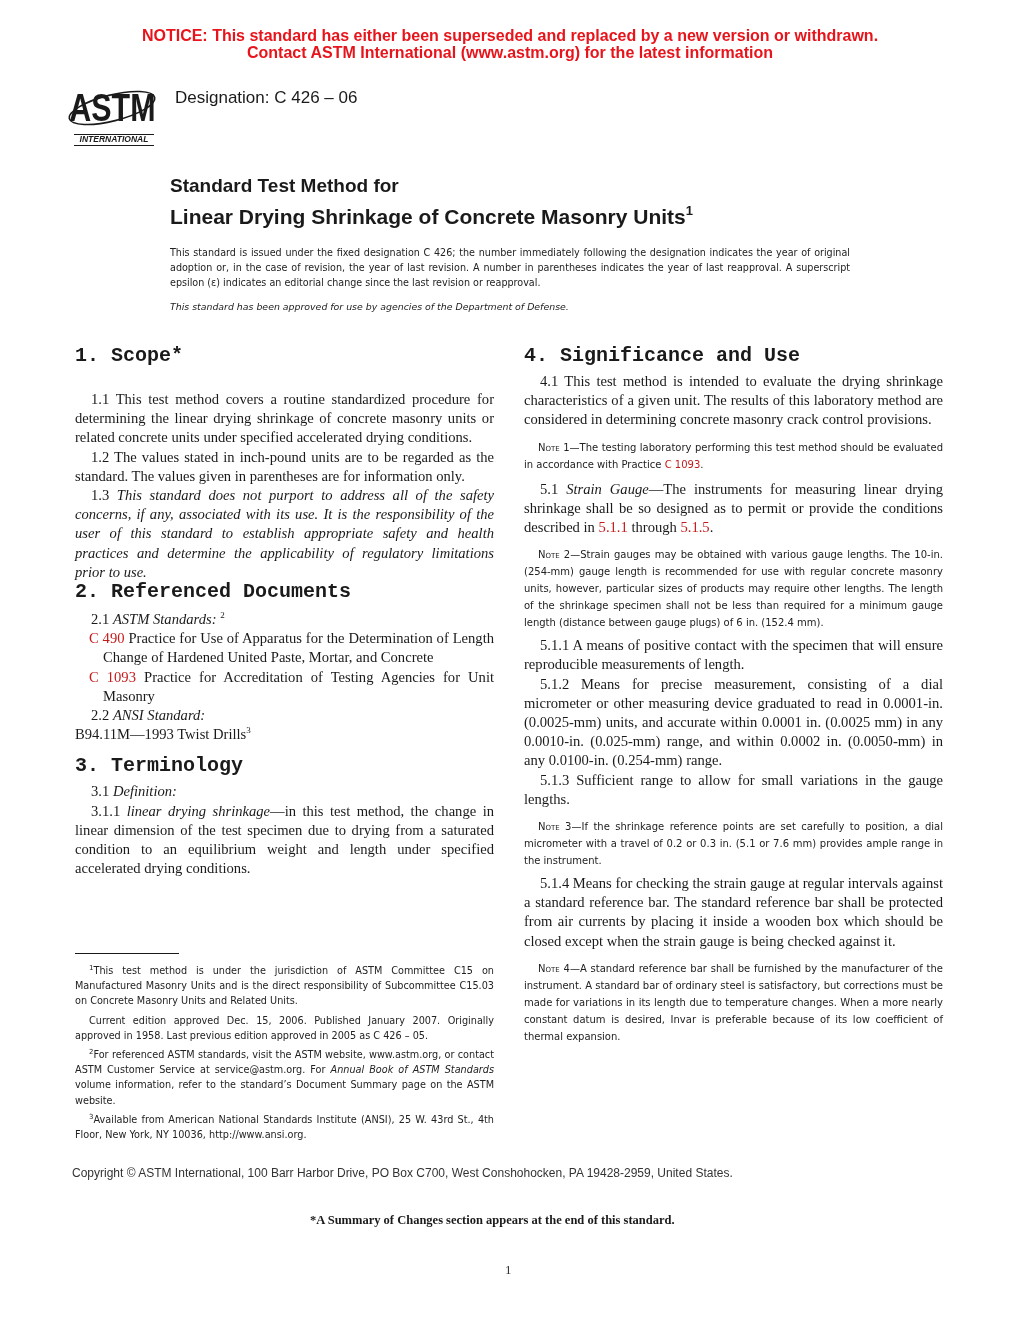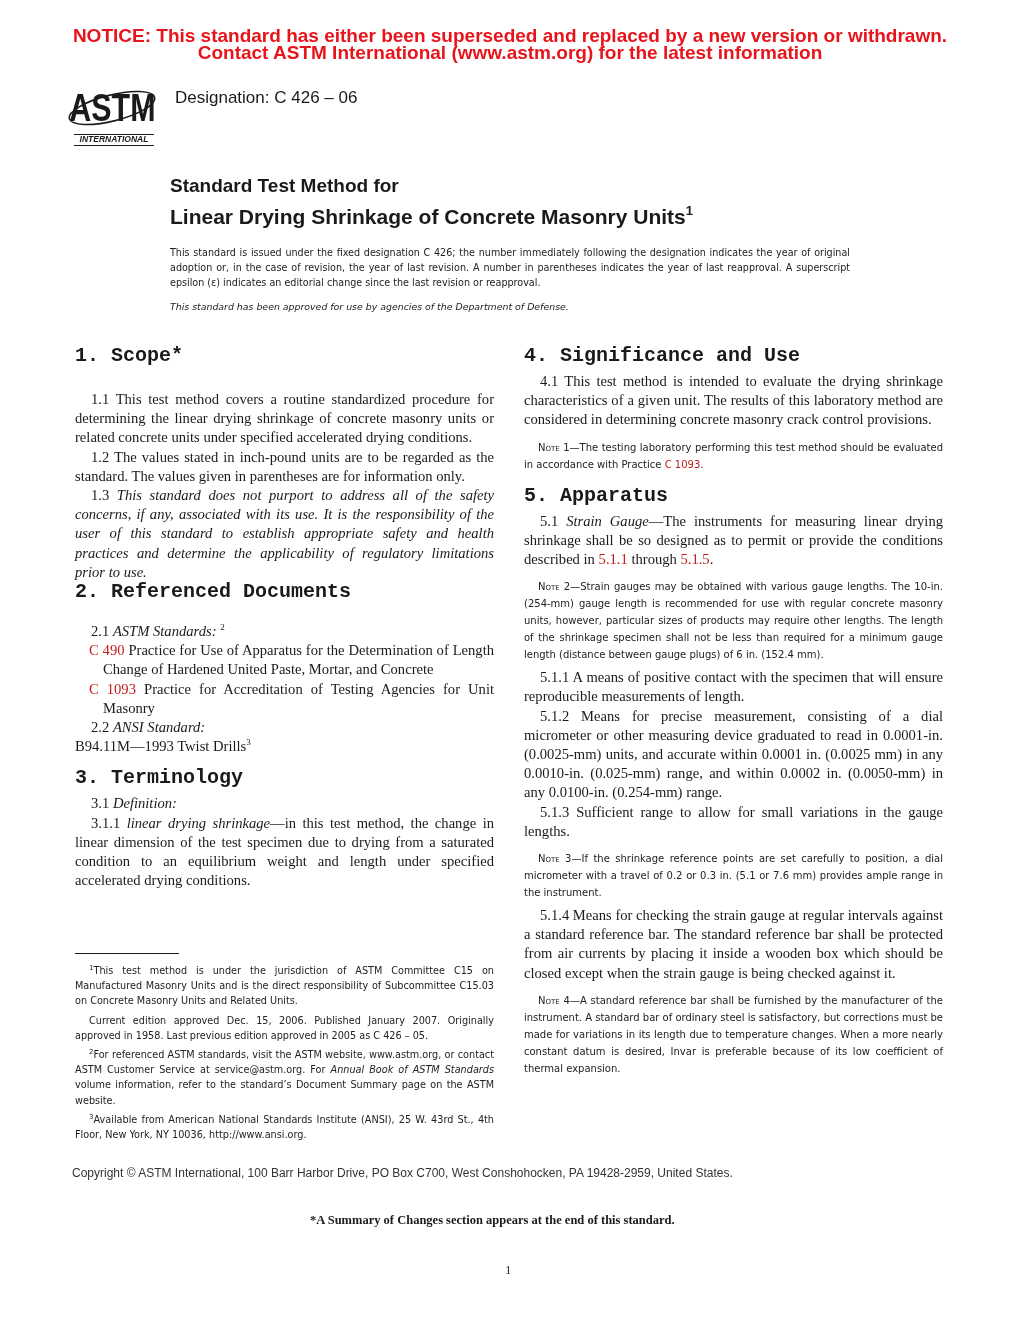--- a/index.html
+++ b/index.html
@@ -1,18 +1,18 @@
 <!DOCTYPE html>
 <html><head>
   <meta charset="utf-8">
   <style>
     html, body { margin: 0; padding: 0; background: #ffffff; }
     body { width: 1020px; height: 1320px; position: relative; overflow: hidden; color: #1a1a1a; }
     .abs { position: absolute; }
-    .notice { left: 0; width: 1020px; top: 27px; text-align: center; color: #e8141b; font-family: "Liberation Sans", sans-serif; font-weight: bold; font-size: 19px; line-height: 17px; }
+    .notice { left: 0; width: 1020px; top: 27px; text-align: center; color: #e8141b; font-family: "Liberation Sans", sans-serif; font-weight: bold; font-size: 16px; line-height: 17px; }
     .logo { left: 66px; top: 76px; width: 96px; height: 74px; }
     .designation { left: 175px; top: 88px; font-family: "Liberation Sans", sans-serif; font-size: 17px; color: #1a1a1a; }
     .title { left: 170px; top: 174px; font-family: "Liberation Sans", sans-serif; font-weight: bold; color: #1a1a1a; }
     .title .l1 { font-size: 19px; line-height: 24px; }
     .title .l2 { font-size: 21px; line-height: 26px; }
     .title sup { font-size: 13px; vertical-align: 9px; }
     .issued { left: 170px; top: 245px; width: 680px; font-family: "DejaVu Sans", sans-serif; font-size: 9.6px; line-height: 15px; text-align: justify; color: #222; }
     .dod { left: 170px; top: 301px; font-family: "DejaVu Sans", sans-serif; font-size: 9.4px; font-style: italic; color: #222; }
 
     .col { font-family: "Liberation Serif", serif; font-size: 14.6px; line-height: 19.2px; color: #1a1a1a; }
@@ -66,21 +66,21 @@
 <div class="abs issued">This standard is issued under the fixed designation C 426; the number immediately following the designation indicates the year of original adoption or, in the case of revision, the year of last revision. A number in parentheses indicates the year of last reapproval. A superscript epsilon (ε) indicates an editorial change since the last revision or reapproval.</div>
 <div class="abs dod">This standard has been approved for use by agencies of the Department of Defense.</div>
 
 <div class="abs col left" style="top:346px;">
   <h2>1.  Scope*</h2>
   <p class="ind" style="margin-top:25px;">1.1 This test method covers a routine standardized procedure for determining the linear drying shrinkage of concrete masonry units or related concrete units under specified accelerated drying conditions.</p>
   <p class="ind">1.2 The values stated in inch-pound units are to be regarded as the standard. The values given in parentheses are for information only.</p>
   <p class="ind"><span>1.3 </span><i>This standard does not purport to address all of the safety concerns, if any, associated with its use. It is the responsibility of the user of this standard to establish appropriate safety and health practices and determine the applicability of regulatory limitations prior to use.</i></p>
 
   <h2 style="">2.  Referenced Documents</h2>
-  <p class="ind" style="margin-top:21px;"><span>2.1 </span><i>ASTM Standards:</i> <sup class="s">2</sup></p>
+  <p class="ind" style="margin-top:9px;"><span>2.1 </span><i>ASTM Standards:</i> <sup class="s">2</sup></p>
   <p class="ref"><span class="red">C 490</span> <span>Practice for Use of Apparatus for the Determination of Length Change of Hardened United Paste, Mortar, and Concrete</span></p>
   <p class="ref"><span class="red">C 1093</span> <span>Practice for Accreditation of Testing Agencies for Unit Masonry</span></p>
   <p class="ind"><span>2.2 </span><i>ANSI Standard:</i></p>
   <p><span>B94.11M—1993 Twist Drills</span><sup class="s">3</sup></p>
 
   <h2 style="margin-top:12px;">3.  Terminology</h2>
   <p class="ind" style="margin-top:7px;"><span>3.1 </span><i>Definition:</i></p>
   <p class="ind"><span>3.1.1 </span><i>linear drying shrinkage</i><span>—in this test method, the change in linear dimension of the test specimen due to drying from a saturated condition to an equilibrium weight and length under specified accelerated drying conditions.</span></p>
 </div>
 
@@ -90,21 +90,20 @@
   <p class="gap">Current edition approved Dec. 15, 2006. Published January 2007. Originally approved in 1958. Last previous edition approved in 2005 as C 426 – 05.</p>
   <p class="gap"><sup>2</sup><span>For referenced ASTM standards, visit the ASTM website, www.astm.org, or contact ASTM Customer Service at service@astm.org. For </span><i>Annual Book of ASTM Standards</i><span> volume information, refer to the standard’s Document Summary page on the ASTM website.</span></p>
   <p class="gap"><sup>3</sup><span>Available from American National Standards Institute (ANSI), 25 W. 43rd St., 4th Floor, New York, NY 10036, http://www.ansi.org.</span></p>
 </div>
 
 <div class="abs col right" style="top:346px;">
   <h2>4.  Significance and Use</h2>
   <p class="ind" style="margin-top:7px;">4.1 This test method is intended to evaluate the drying shrinkage characteristics of a given unit. The results of this laboratory method are considered in determining concrete masonry crack control provisions.</p>
   <p class="note" style="margin-top:9px;"><span class="sc">Note 1</span><span>—The testing laboratory performing this test method should be evaluated in accordance with Practice </span><span class="red">C 1093</span><span>.</span></p>
 
-  <h2 style="margin-top:13px;">5.  Apparatus</h2>
   <p class="ind" style="margin-top:7px;"><span>5.1 </span><i>Strain Gauge</i><span>—The instruments for measuring linear drying shrinkage shall be so designed as to permit or provide the conditions described in </span><span class="red">5.1.1</span><span> through </span><span class="red">5.1.5</span><span>.</span></p>
   <p class="note" style="margin-top:9px;"><span class="sc">Note 2</span><span>—Strain gauges may be obtained with various gauge lengths. The 10-in. (254-mm) gauge length is recommended for use with regular concrete masonry units, however, particular sizes of products may require other lengths. The length of the shrinkage specimen shall not be less than required for a minimum gauge length (distance between gauge plugs) of 6 in. (152.4 mm).</span></p>
   <p class="ind" style="margin-top:5px;">5.1.1 A means of positive contact with the specimen that will ensure reproducible measurements of length.</p>
   <p class="ind">5.1.2 Means for precise measurement, consisting of a dial micrometer or other measuring device graduated to read in 0.0001-in. (0.0025-mm) units, and accurate within 0.0001 in. (0.0025 mm) in any 0.0010-in. (0.025-mm) range, and within 0.0002 in. (0.0050-mm) in any 0.0100-in. (0.254-mm) range.</p>
   <p class="ind">5.1.3 Sufficient range to allow for small variations in the gauge lengths.</p>
   <p class="note" style="margin-top:9px;"><span class="sc">Note 3</span><span>—If the shrinkage reference points are set carefully to position, a dial micrometer with a travel of 0.2 or 0.3 in. (5.1 or 7.6 mm) provides ample range in the instrument.</span></p>
   <p class="ind" style="margin-top:5px;">5.1.4 Means for checking the strain gauge at regular intervals against a standard reference bar. The standard reference bar shall be protected from air currents by placing it inside a wooden box which should be closed except when the strain gauge is being checked against it.</p>
   <p class="note" style="margin-top:9px;"><span class="sc">Note 4</span><span>—A standard reference bar shall be furnished by the manufacturer of the instrument. A standard bar of ordinary steel is satisfactory, but corrections must be made for variations in its length due to temperature changes. When a more nearly constant datum is desired, Invar is preferable because of its low coefficient of thermal expansion.</span></p>
 </div>
 

